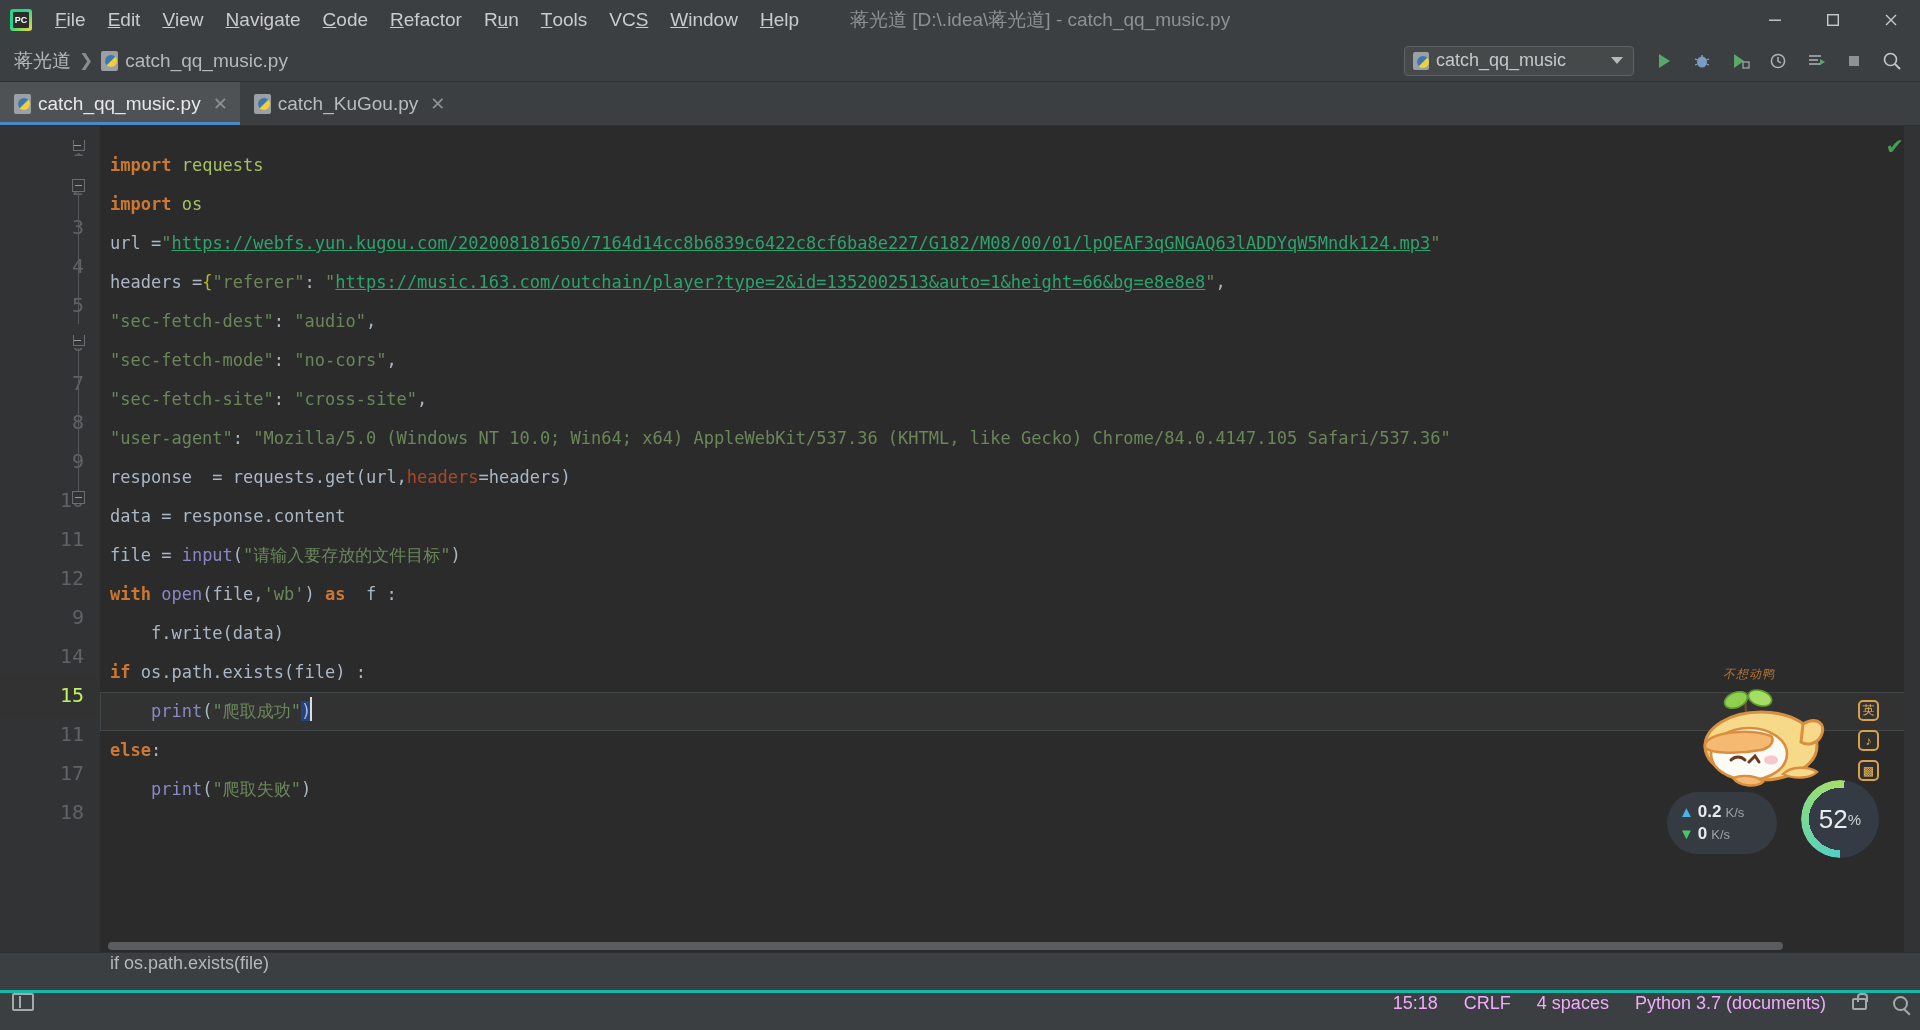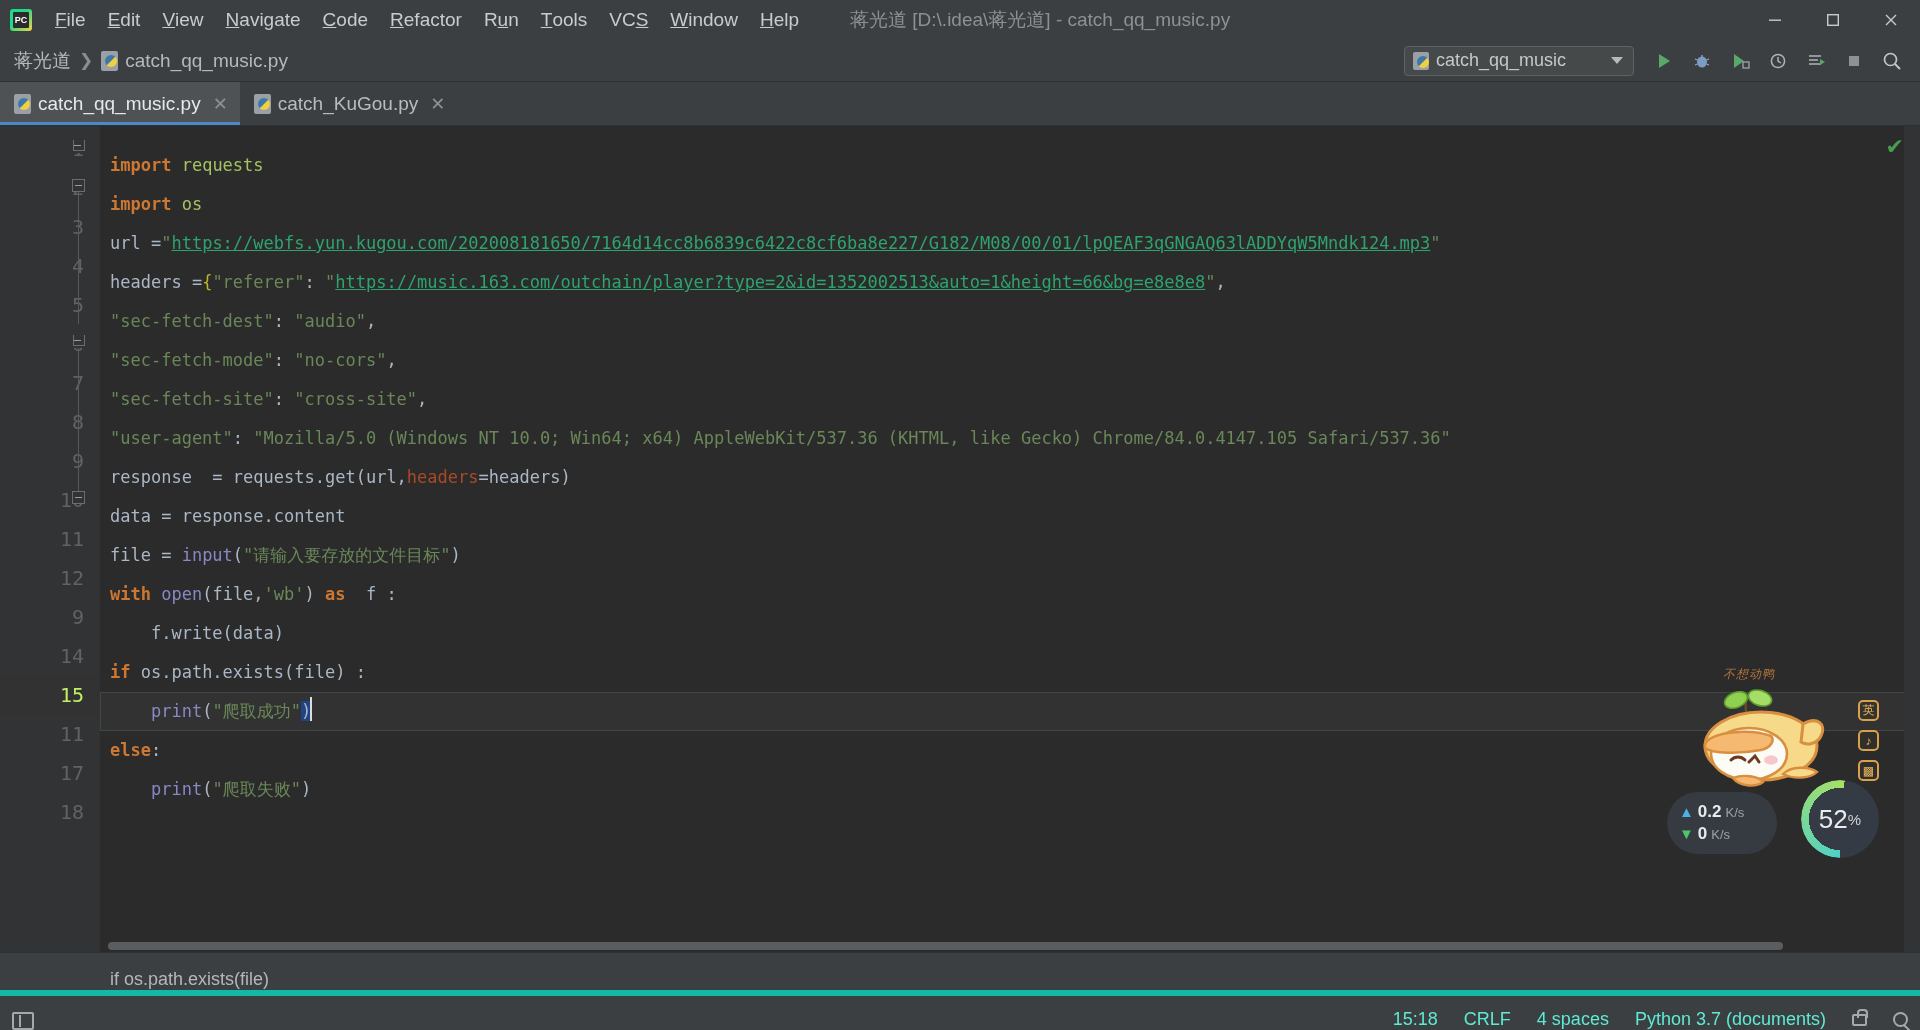--- a/index.html
+++ b/index.html
@@ -193,29 +193,29 @@
     content: ""; position: absolute; inset: 0; border-radius: 50%;
     background: conic-gradient(from 180deg, #4fd1c5 0deg, #a8e063 187deg, rgba(0,0,0,0) 187deg 360deg);
     -webkit-mask: radial-gradient(circle, transparent 0 31px, #000 31px);
             mask: radial-gradient(circle, transparent 0 31px, #000 31px);
   }
   .gauge-text { position: relative; color: #e9ebed; font-size: 26px; font-weight: 300; z-index: 2; }
   .gauge-pct { font-size: 15px; color: #cfd2d4; }
 
   
   .editor-footer {
-    height: 38px; flex: 0 0 38px; background: #3c3f41; display: flex; align-items: flex-end;
+    height: 38px; flex: 0 0 38px; background: #3c3f41; display: flex; align-items: flex-start;
     padding-left: 110px; font-size: 18px; color: #b4b7b9;
     border-top: 1px solid #2e3133;
   }
 
   
   .statusbar {
-    height: 40px; flex: 0 0 40px; background: #3c3f41; display: flex; align-items: flex-end;
-    padding: 0 12px; font-size: 18px; color: #5eead4; border-top: 6px solid #14b8a6;
+    height: 40px; flex: 0 0 40px; background: #3c3f41; display: flex; align-items: flex-start;
+    padding: 0 12px; font-size: 18px; color: #f0abfc; border-top: 3px solid #14b8a6;
   }
   .sb-left { display: flex; align-items: center; gap: 10px; }
   .sb-icon-box { width: 22px; height: 18px; border: 2px solid #a6a9ab; border-radius: 2px; position: relative; }
   .sb-icon-box::after { content:""; position:absolute; left:5px; top:1px; bottom:1px; width:2px; background:#a6a9ab; }
   .sb-right { margin-left: auto; display: flex; align-items: center; gap: 26px; }
   .sb-item { white-space: nowrap; }
   .lock-icon { width: 15px; height: 12px; border: 2px solid #a6a9ab; border-radius: 2px; position: relative; }
   .lock-icon::before {
     content:""; position:absolute; left:3px; top:-7px; width:7px; height:7px;
     border: 2px solid #a6a9ab; border-bottom: none; border-radius: 4px 4px 0 0;

